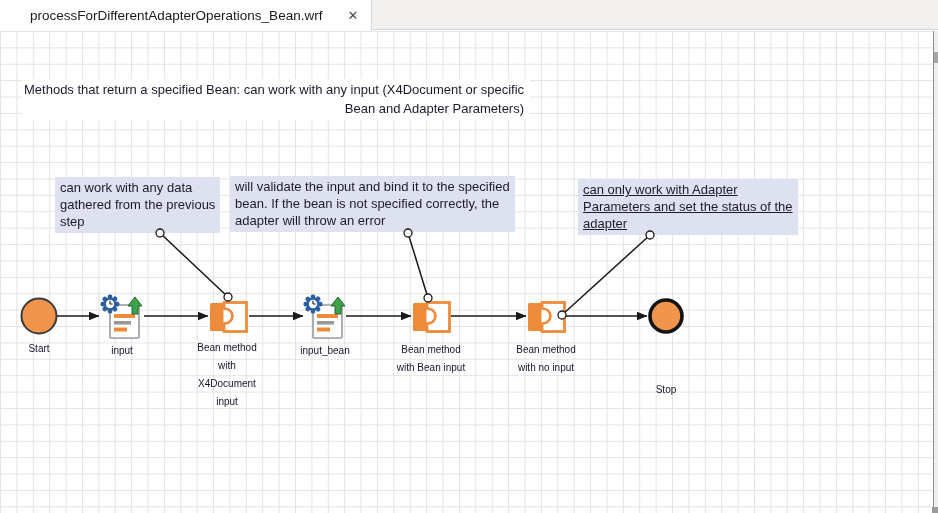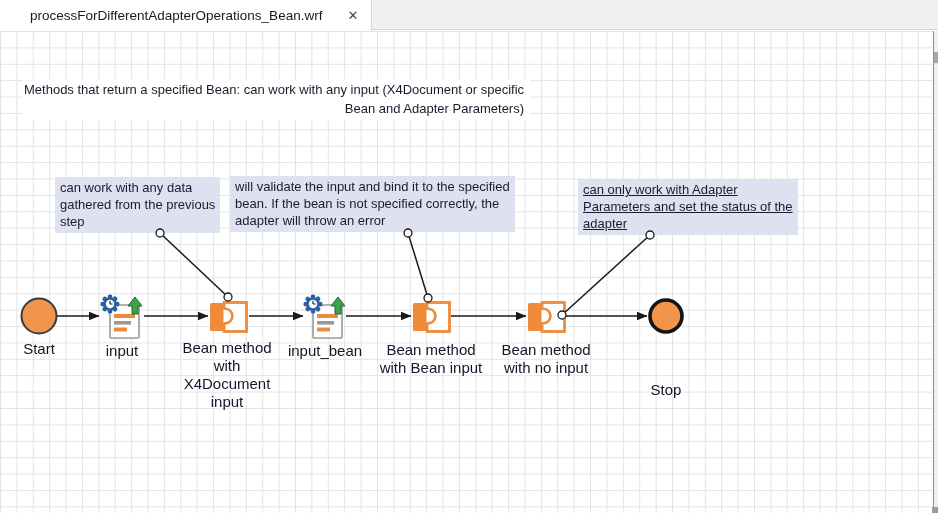--- a/index.html
+++ b/index.html
@@ -31,21 +31,21 @@
   .annotation { position:absolute; background:var(--annotation-bg,#dee1ef);
                 font-size:13px; line-height:17px; color:var(--canvas-text,#1b1b2e);
                 padding:2px 5px 3px 5px; white-space:pre-line; z-index:2; }
   .ann-1 { left:55px;  top:146px; }
   .ann-2 { left:230px; top:145px; }
   .ann-3 { left:578px; top:148px;text-decoration:underline; }
 
   .edges { position:absolute; left:0; top:0; width:938px; height:482px; z-index:4; pointer-events:none; }
 
   .node { position:absolute; z-index:3; }
-  .node-label { position:absolute; z-index:3; text-align:center; font-size:15px; line-height:18px;
+  .node-label { position:absolute; z-index:3; text-align:center; font-size:10px; line-height:18px;
                 color:#15152b; white-space:pre-line; }
 
   
   .vscroll { position:absolute; right:0; top:0; width:5px; height:482px; background:#efefef;
              border-left:1px solid #8f8f8f; z-index:7; }
   .vthumb { position:absolute; right:0; top:21px; width:4px; height:11px; background:#a6a6a6; }
   .scroll-corner { position:absolute; right:0; bottom:0; width:6px; height:6px; background:#9b9b9b; z-index:8; }
 </style>
 </head>
 <body>

